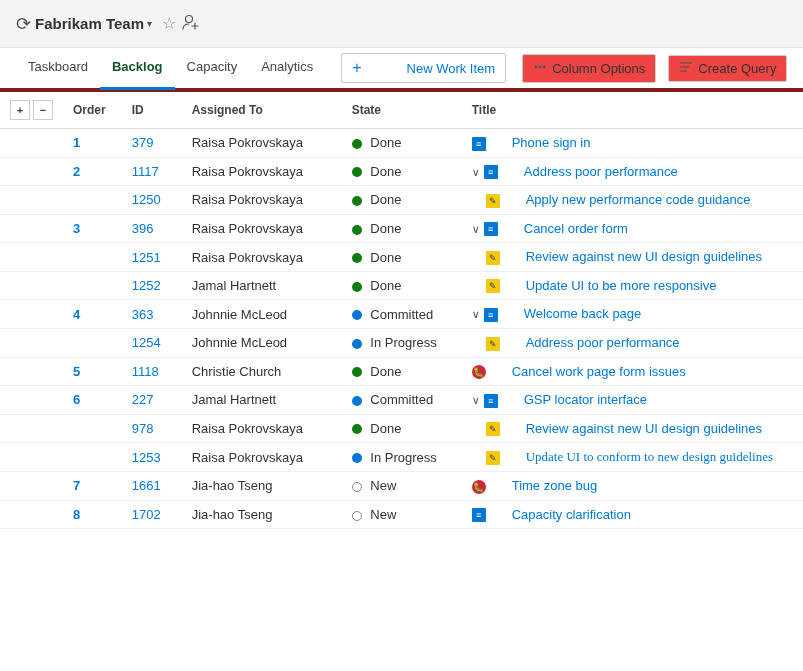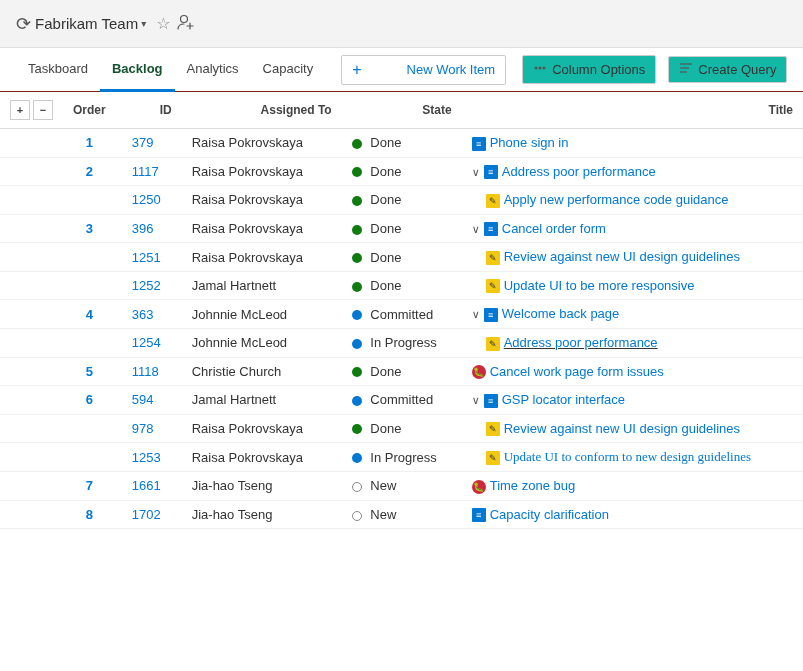--- a/index.html
+++ b/index.html
@@ -4,82 +4,82 @@
   <style>
     * { box-sizing: border-box; margin: 0; padding: 0; }
     body { font-family: 'Segoe UI', Arial, sans-serif; font-size: 13px; color: #333; background: #fff; }
 
     
     .top-bar {
       display: flex; align-items: center; padding: 8px 16px;
       background: #f3f3f3; border-bottom: 1px solid #e0e0e0; height: 48px;
     }
     .team-name {
-      display: flex; align-items: center; gap: 4px; font-size: 15px; font-weight: 400; color: #333;
+      display: flex; align-items: center; gap: 4px; font-size: 15px; font-weight: 700; color: #333;
     }
     .team-icon { font-size: 18px; color: #555; margin-right: 4px; }
     .chevron-icon { font-size: 10px; color: #555; }
     .star-icon { margin-left: 10px; font-size: 16px; color: #888; cursor: pointer; }
     .person-icon { margin-left: 8px; font-size: 16px; color: #888; cursor: pointer; }
 
     
     .nav-tabs {
       display: flex; align-items: center; padding: 0 16px;
-      border-bottom: 1px solid #7f1d1d; background: #fff; height: 44px; gap: 0;
+      border-bottom: 4px solid #7f1d1d; background: #fff; height: 44px; gap: 0;
     }
     .nav-tab {
       padding: 0 12px; height: 44px; display: flex; align-items: center;
       cursor: pointer; font-size: 13px; color: #444; border-bottom: 3px solid transparent;
       white-space: nowrap;
     }
     .nav-tab.active { color: #14532d; border-bottom: 3px solid #0078d4; font-weight: 600; }
     .nav-divider { width: 1px; height: 24px; background: #ddd; margin: 0 8px; }
 
     
     .toolbar {
       display: flex; align-items: center; padding: 6px 16px; gap: 8px;
       border-bottom: 1px solid #e0e0e0; background: #fff; height: 46px;
     }
     .toolbar-btn {
       display: flex; align-items: center; gap: 5px;
-      padding: 5px 10px; border: 1px solid #ccc; background: #14b8a6;
+      padding: 5px 10px; border: 1px solid #ccc; background: #ef4444;
       cursor: pointer; font-size: 13px; color: #333; border-radius: 2px;
       white-space: nowrap;
     }
     .toolbar-btn-primary {
       background: #fff; color: #0078d4; border-color: #ccc;
     }
 
     
     .table-container { overflow-x: auto; }
     table { width: 100%; border-collapse: collapse; }
     thead th {
-      padding: 8px 10px; text-align: right; font-size: 12px; font-weight: 600;
+      padding: 8px 10px; text-align: left; font-size: 12px; font-weight: 600;
       color: #444; border-bottom: 1px solid #ddd; background: #fff;
       white-space: nowrap;
     }
     tbody tr { border-bottom: 1px solid #f0f0f0; }
     tbody td { padding: 6px 10px; font-size: 13px; vertical-align: middle; }
 
     .col-expand { width: 30px; text-align: center; }
-    .col-order { width: 50px; text-align: center; padding-right: 16px; }
+    .col-order { width: 50px; text-align: left; padding-right: 16px; }
     .col-id { width: 60px; }
     .col-assigned { width: 160px; }
     .col-state { width: 120px; }
     .col-title { width: auto; }
 
     .order-num { color: #0078d4; font-weight: 600; font-size: 13px; }
     .id-link { color: #0078d4; cursor: pointer; }
 
     .state-dot { display: inline-block; width: 10px; height: 10px; border-radius: 50%; margin-right: 5px; vertical-align: middle; }
     .state-done { background: #107c10; }
     .state-committed { background: #0078d4; }
     .state-in-progress { background: #0078d4; }
     .state-new { background: #aaa; border: 1px solid #aaa; background: #fff; border: 1.5px solid #888; }
-    .title-link { color: #0078d4; cursor: pointer; }
+    .title-link { color: #0078d4; cursor: pointer; margin-left: 22px; }
 
     .icon-user-story { display: inline-block; width: 14px; height: 14px; background: #0078d4; margin-right: 4px; vertical-align: middle; font-size: 9px; color: #fff; text-align: center; line-height: 14px; border-radius: 1px; }
     .icon-task { display: inline-block; width: 14px; height: 14px; background: #f2c811; margin-right: 4px; vertical-align: middle; font-size: 9px; color: #333; text-align: center; line-height: 14px; border-radius: 1px; }
     .icon-bug { display: inline-block; width: 14px; height: 14px; background: #cc293d; margin-right: 4px; vertical-align: middle; font-size: 9px; color: #fff; text-align: center; line-height: 14px; border-radius: 50%; }
     .collapse-toggle { color: #555; font-size: 11px; cursor: pointer; margin-right: 4px; }
 
     .expand-icons { display: flex; gap: 3px; }
     .expand-icon-btn { width: 20px; height: 20px; border: 1px solid #ccc; background: #fff; cursor: pointer; display: flex; align-items: center; justify-content: center; font-size: 11px; }
   </style>
 </head>
@@ -98,22 +98,22 @@
         <path d="M1 16c0-3.314 2.686-5 6-5" stroke="#555" stroke-width="1.2" stroke-linecap="round"></path>
         <line x1="13" y1="10" x2="13" y2="16" stroke="#555" stroke-width="1.2" stroke-linecap="round"></line>
         <line x1="10" y1="13" x2="16" y2="13" stroke="#555" stroke-width="1.2" stroke-linecap="round"></line>
       </svg>
     </span>
   </div>
 
   <div class="nav-tabs">
     <div class="nav-tab">Taskboard</div>
     <div class="nav-tab active">Backlog</div>
+    <div class="nav-tab">Capacity</div>
     <div class="nav-tab">Analytics</div>
-    <div class="nav-tab">Capacity</div>
     <div class="nav-divider"></div>
 
     <div class="toolbar" style="border:none; padding:0; height:auto; flex:1;">
       <button class="toolbar-btn toolbar-btn-primary">
         <span style="font-size:16px; color:#0078d4;">+</span>
         <span style="color:#0078d4; font-weight:400;padding-left:40px;">New Work Item</span>
       </button>
       <button class="toolbar-btn" style="margin-left:8px;">
         <span>
           <svg width="14" height="14" viewBox="0 0 14 14" fill="none">
@@ -281,21 +281,21 @@
       
     </td>
     <td class="col-id">
       <a class="id-link">1254</a>
     </td>
     <td class="col-assigned">Johnnie McLeod</td>
     <td class="col-state">
       <span class="state-dot state-in-progress"></span>
       <span>In Progress</span>
     </td>
-    <td class="col-title" style="padding-left: 24px; text-decoration: underline;">
+    <td class="col-title" style="padding-left: 24px;">
       <span class="icon-task">✎</span><a class="title-link">Address poor performance</a>
     </td>
   </tr>
         <tr>
     <td class="col-expand"></td>
     <td class="col-order">
       <span class="order-num">5</span>
     </td>
     <td class="col-id">
       <a class="id-link">1118</a>
@@ -308,21 +308,21 @@
     <td class="col-title" style="">
       <span class="icon-bug">🐛</span><a class="title-link">Cancel work page form issues</a>
     </td>
   </tr>
         <tr>
     <td class="col-expand"></td>
     <td class="col-order">
       <span class="order-num">6</span>
     </td>
     <td class="col-id">
-      <a class="id-link">594</a>
+      <a class="id-link">227</a>
     </td>
     <td class="col-assigned">Jamal Hartnett</td>
     <td class="col-state">
       <span class="state-dot state-committed"></span>
       <span>Committed</span>
     </td>
     <td class="col-title" style="">
       <span class="collapse-toggle">∨</span><span class="icon-user-story">≡</span><a class="title-link">GSP locator interface</a>
     </td>
   </tr>

